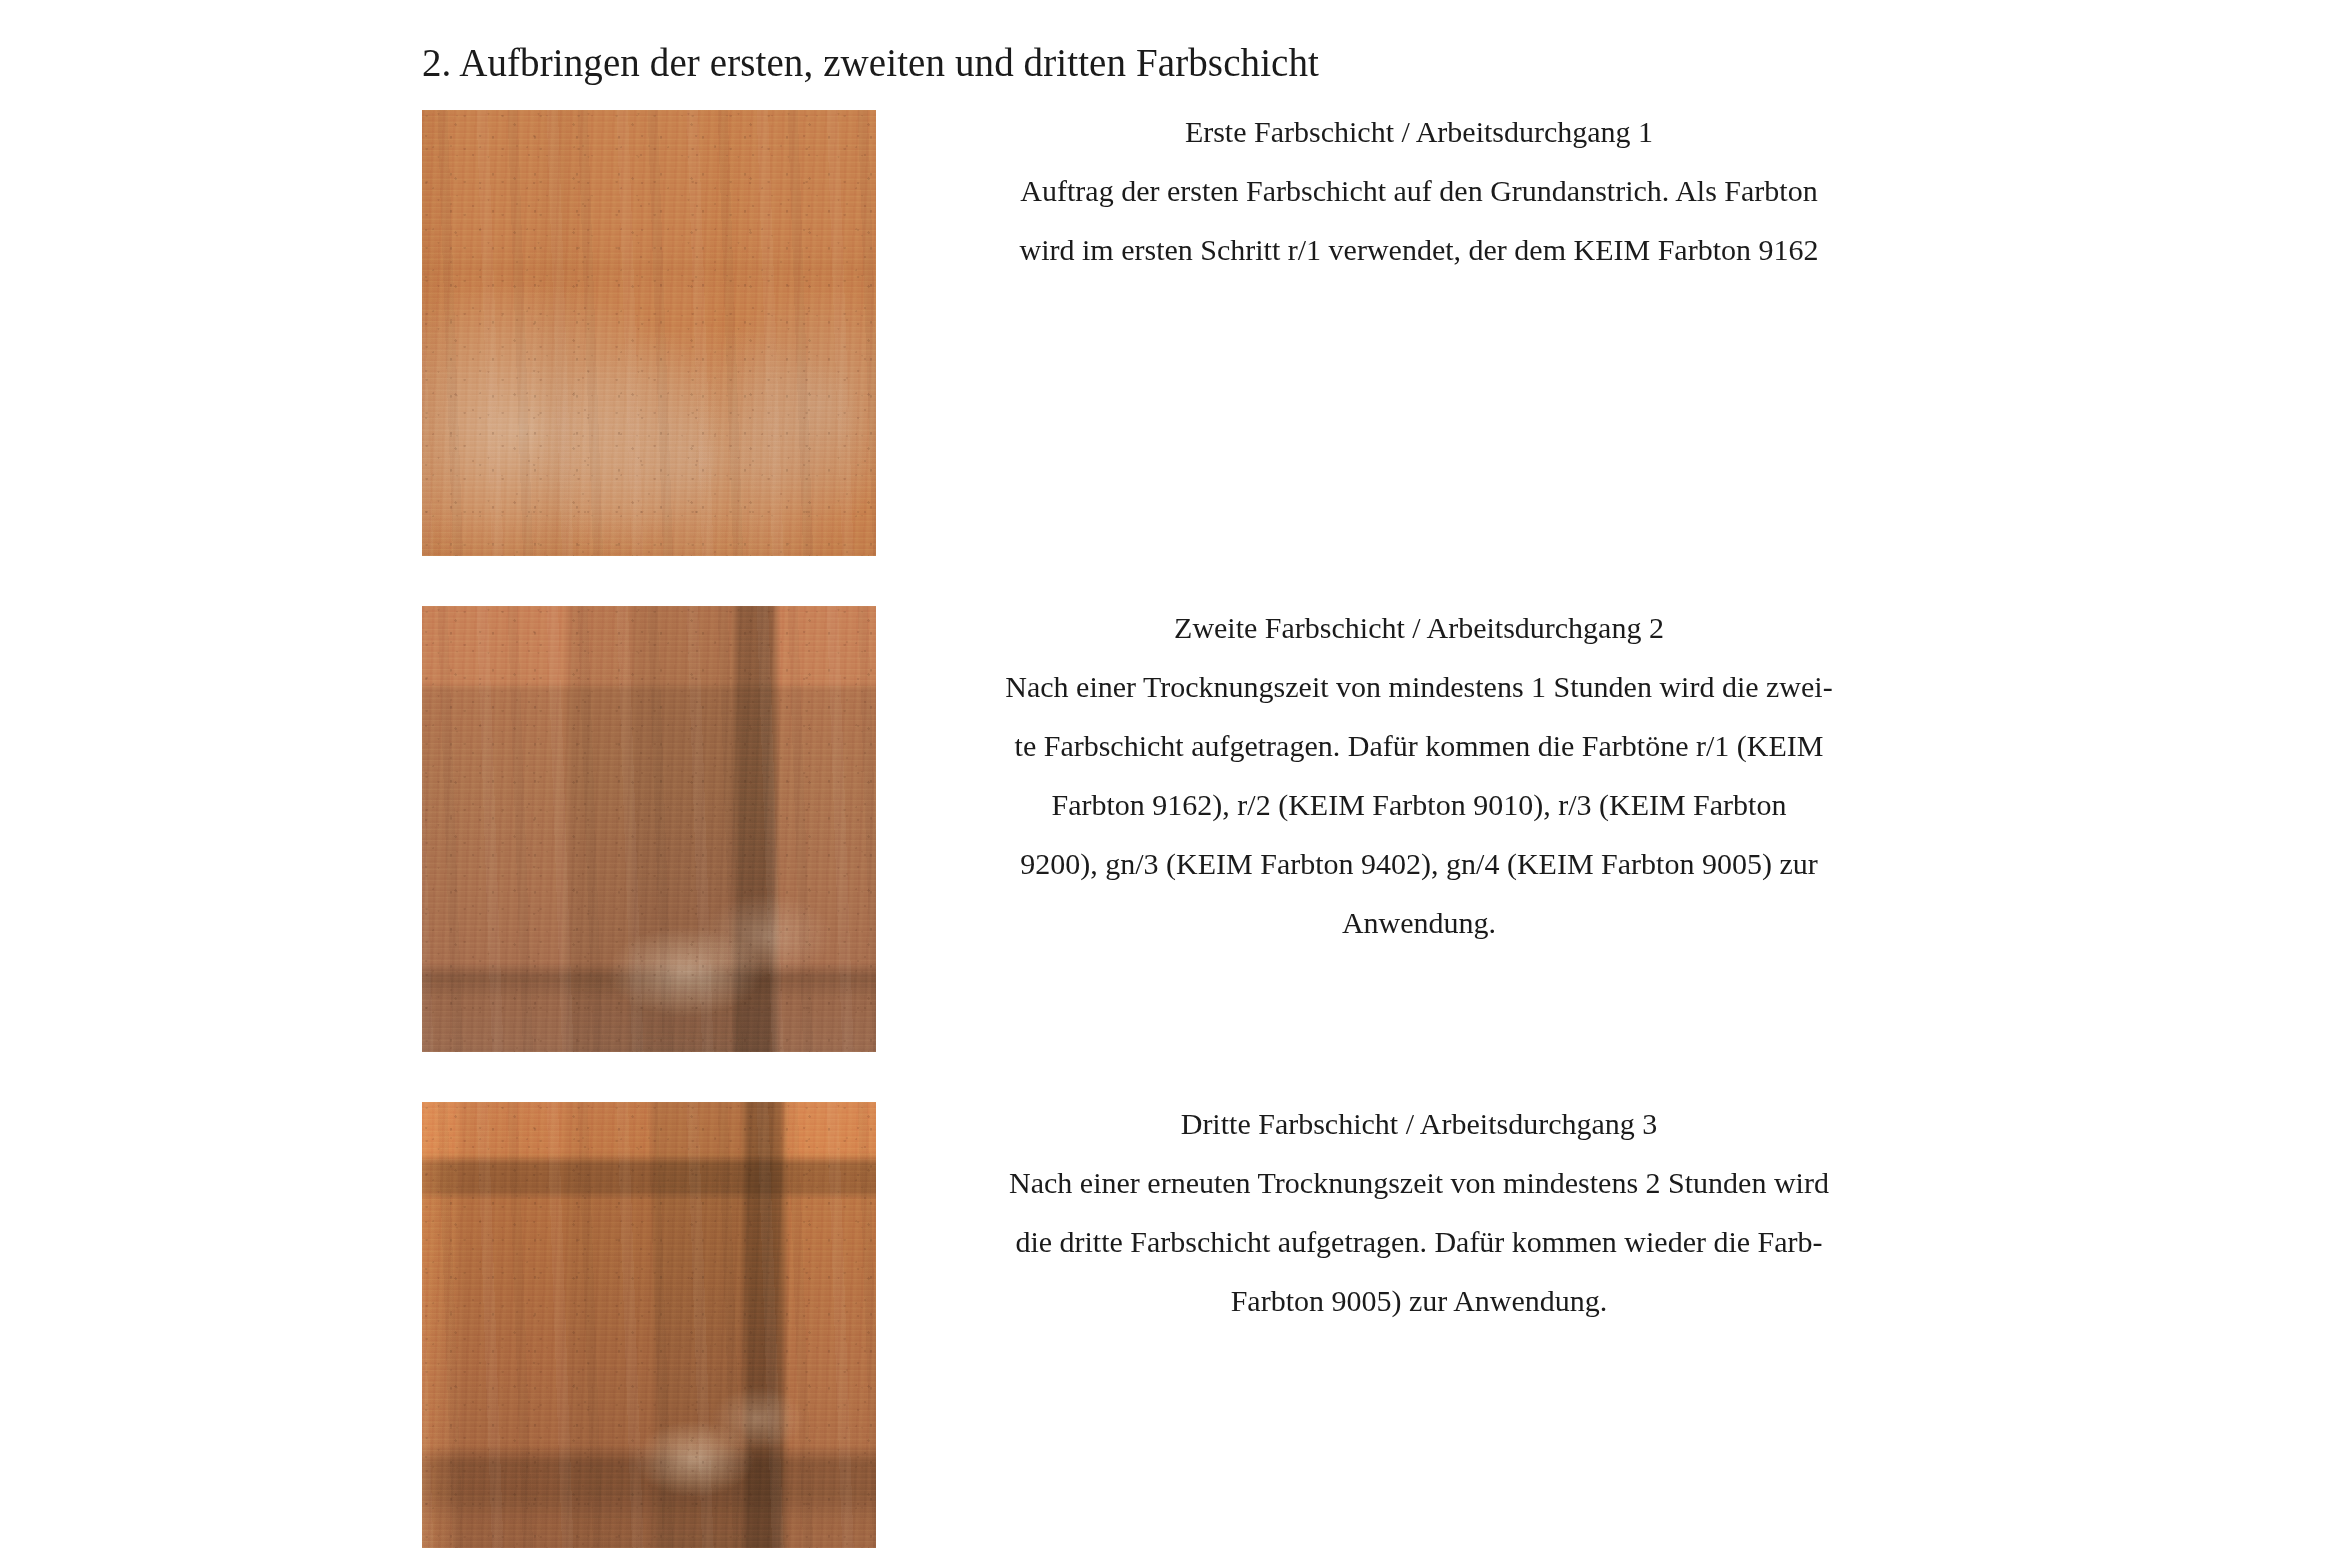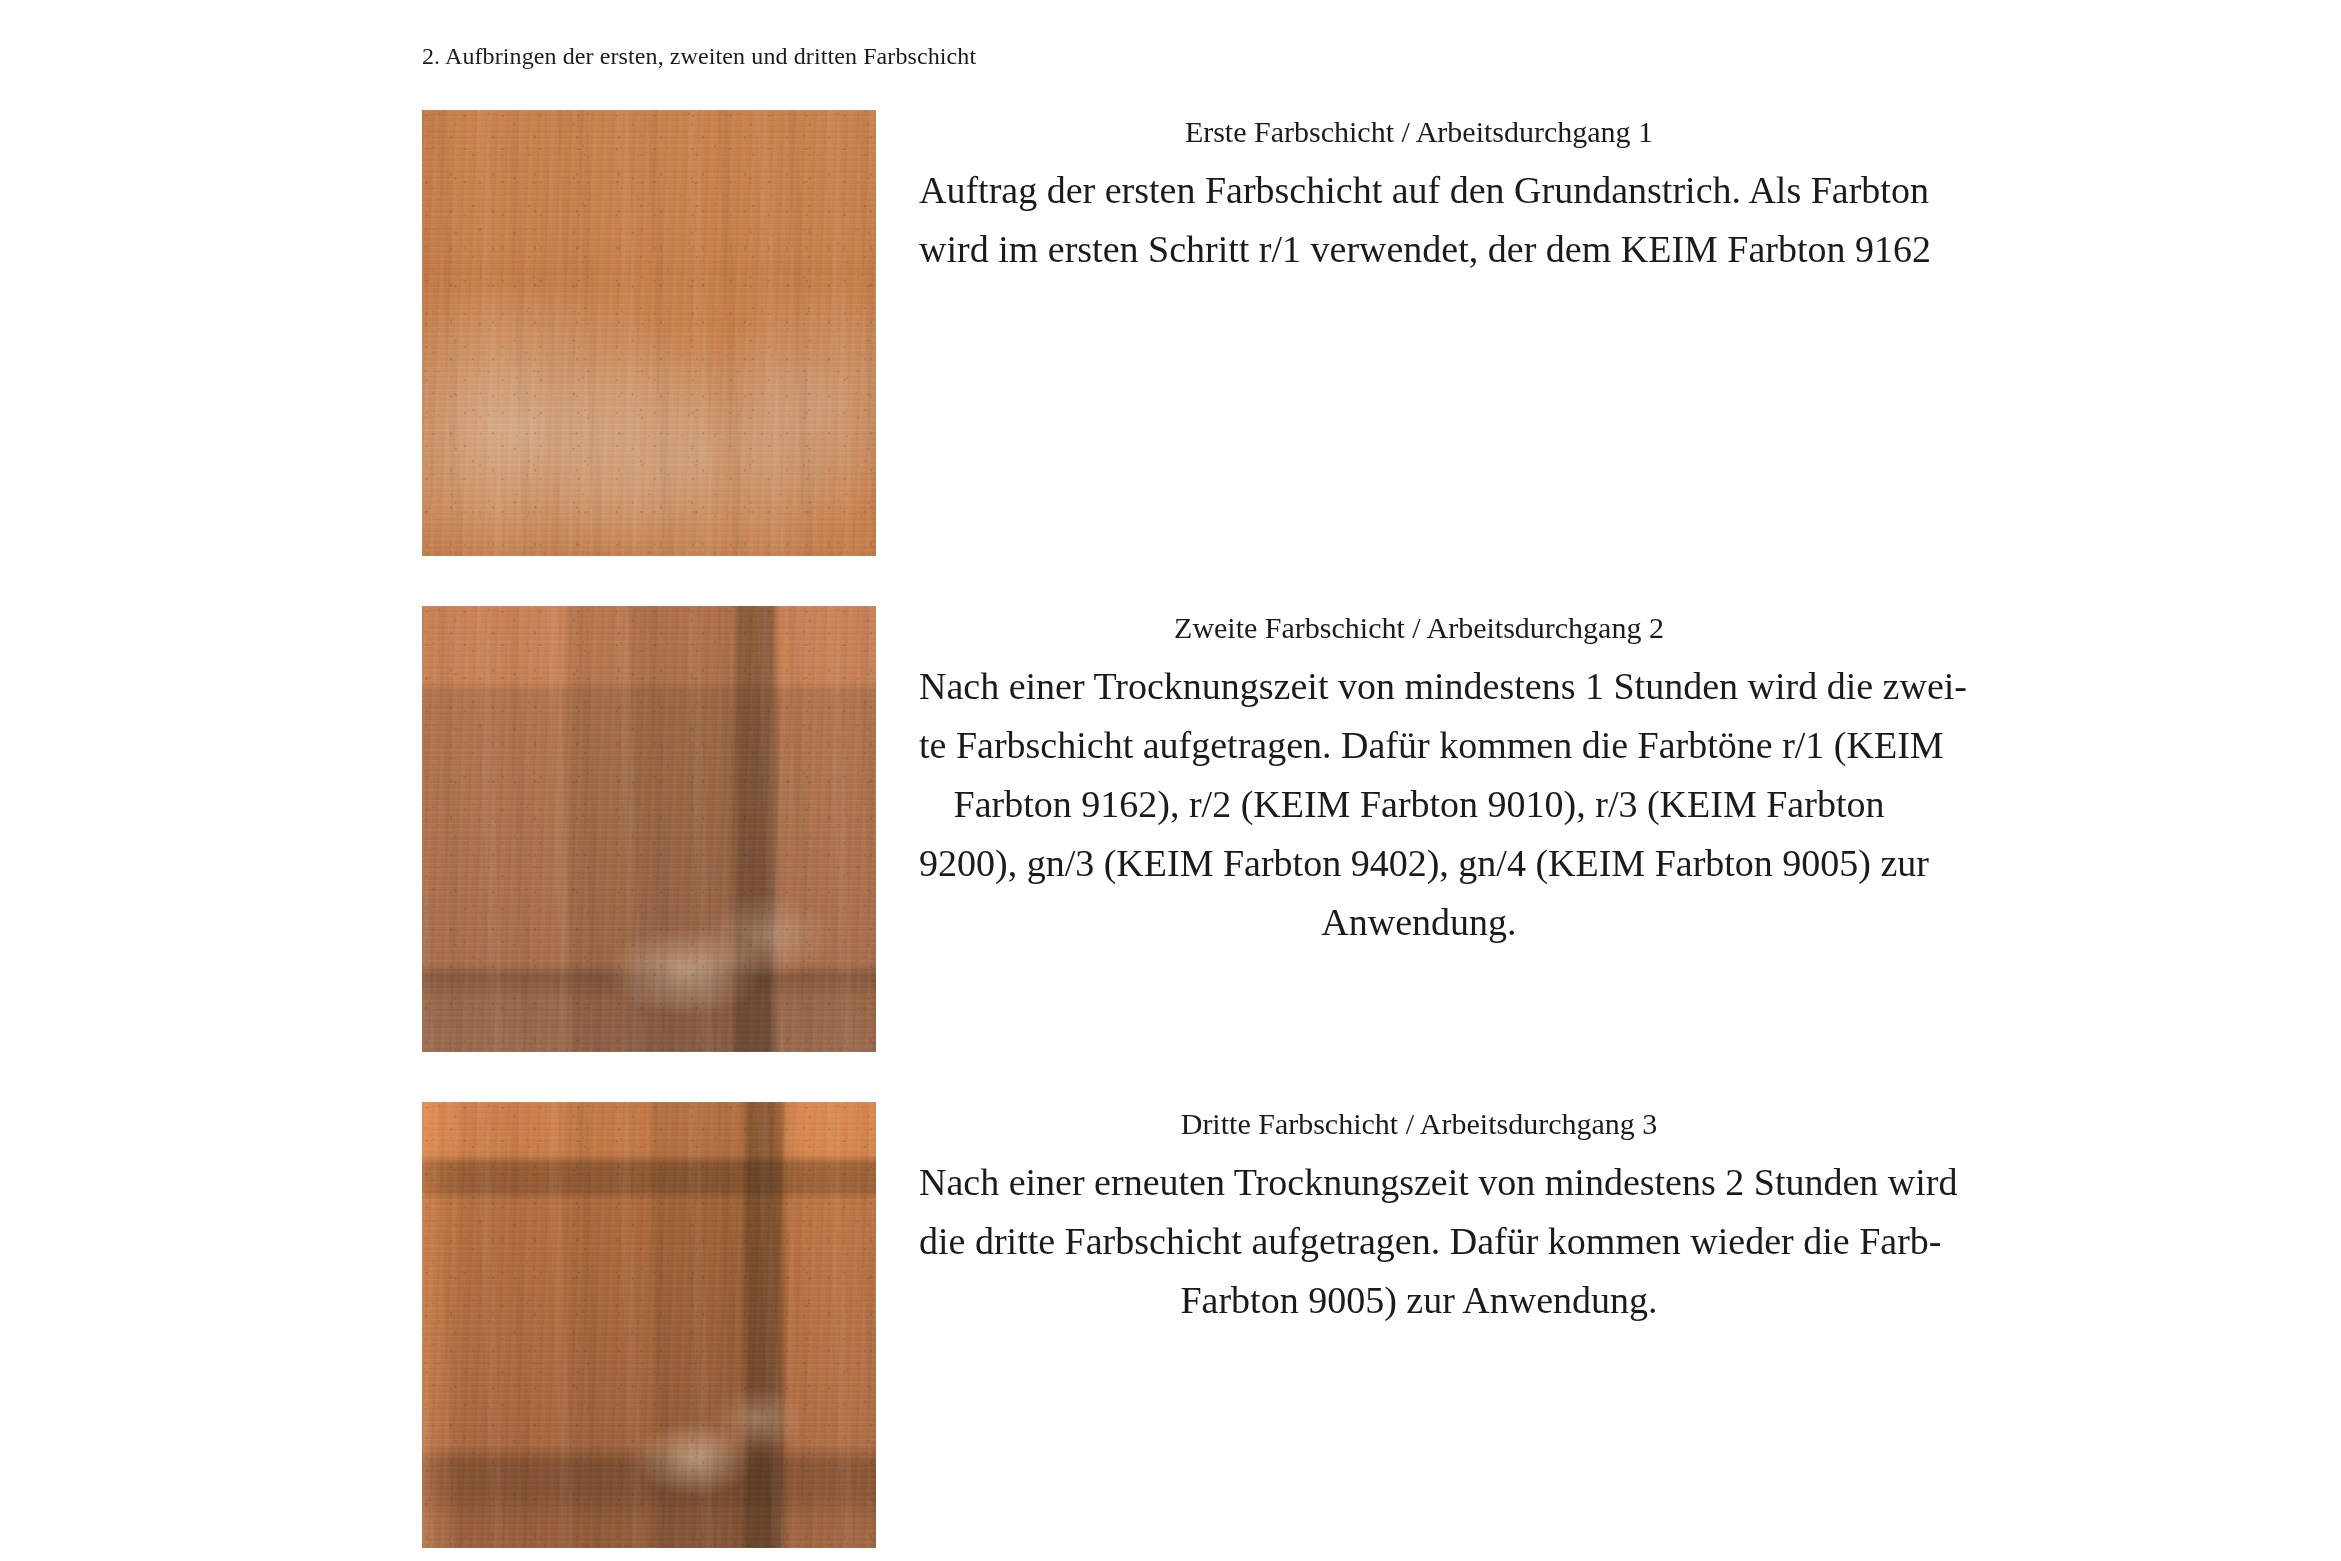--- a/index.html
+++ b/index.html
@@ -20,22 +20,22 @@
   .page {
     position: absolute;
     inset: 0;
     background: #ffffff;
   }
 
   
   .section-heading {
     position: absolute;
     left: 422px;
-    top: 36px;
-    font-size: 24px;
+    top: 42px;
+    font-size: 39px;
     line-height: 41px;
     letter-spacing: 0.1px;
     white-space: nowrap;
     color: #1b1b1b;
   }
 
   
   .step-row {
     position: absolute;
     left: 0;
@@ -277,21 +277,21 @@
     width: 1000px;
     text-align: center;
   }
   .step-title {
     font-size: 30px;
     line-height: 59px;
     color: #1b1b1b;
     white-space: nowrap;
   }
   .step-body {
-    font-size: 38px;
+    font-size: 30px;
     line-height: 59px;
     color: #1b1b1b;
   }
   .step-body .tline {
     display: block;
     white-space: nowrap;
   }
 </style>
 </head>
 <body>

